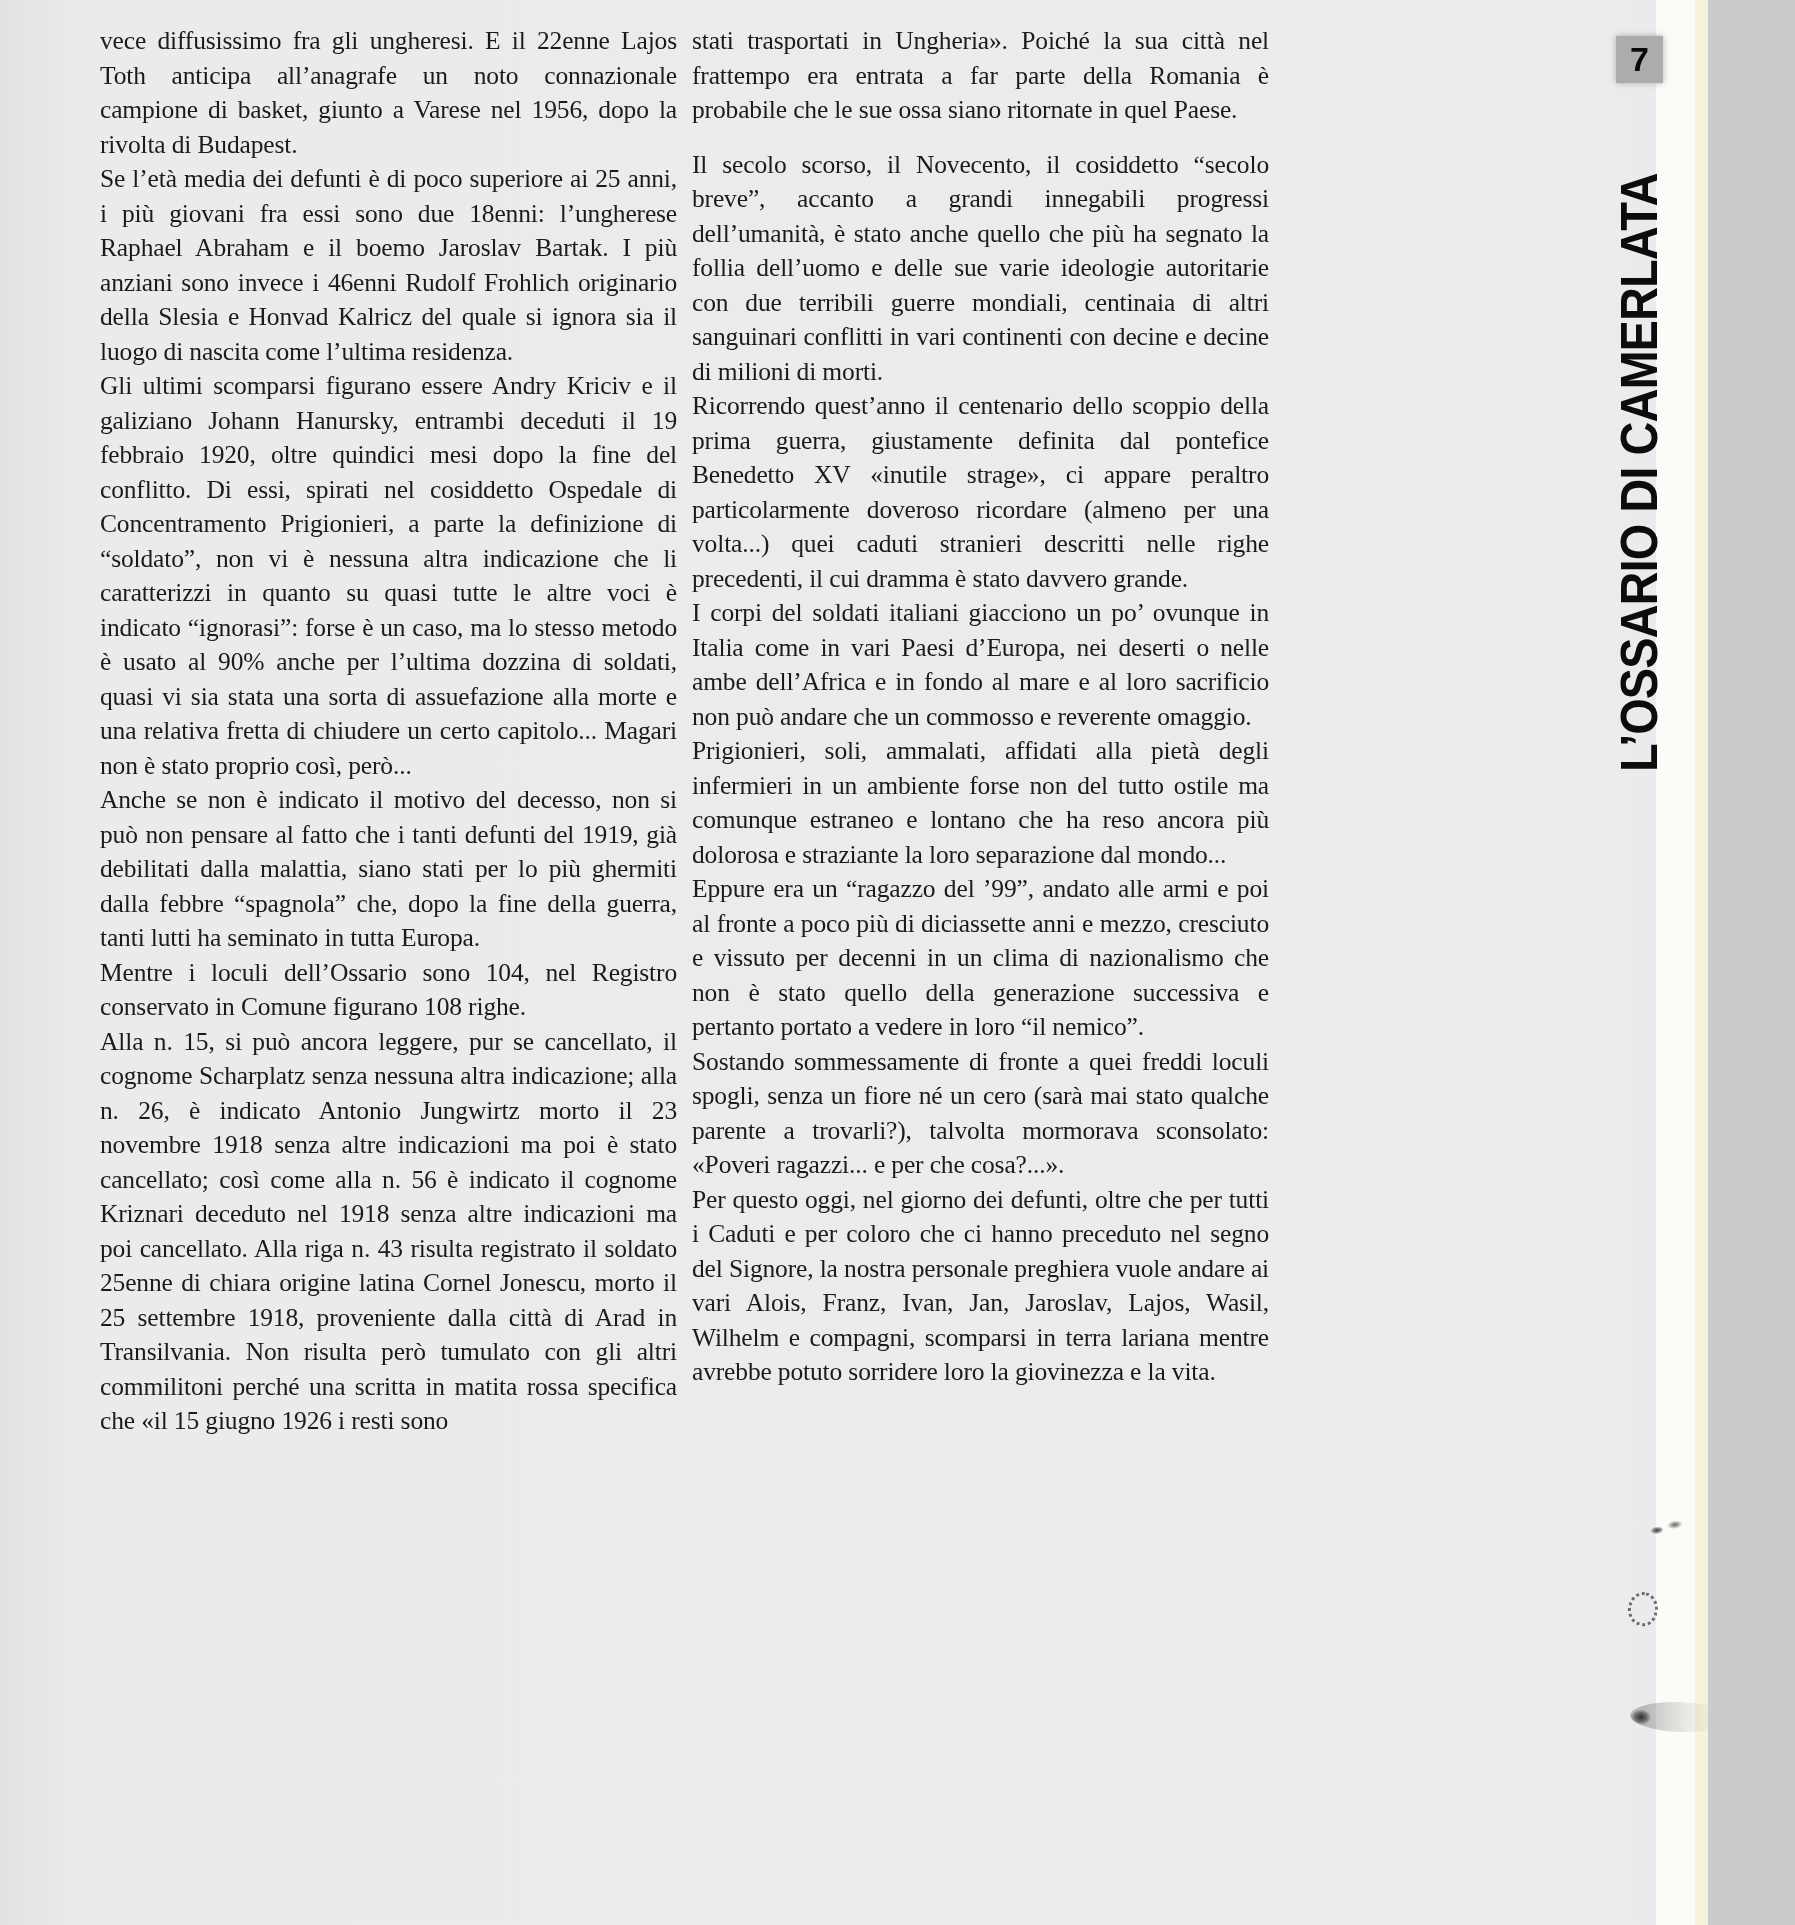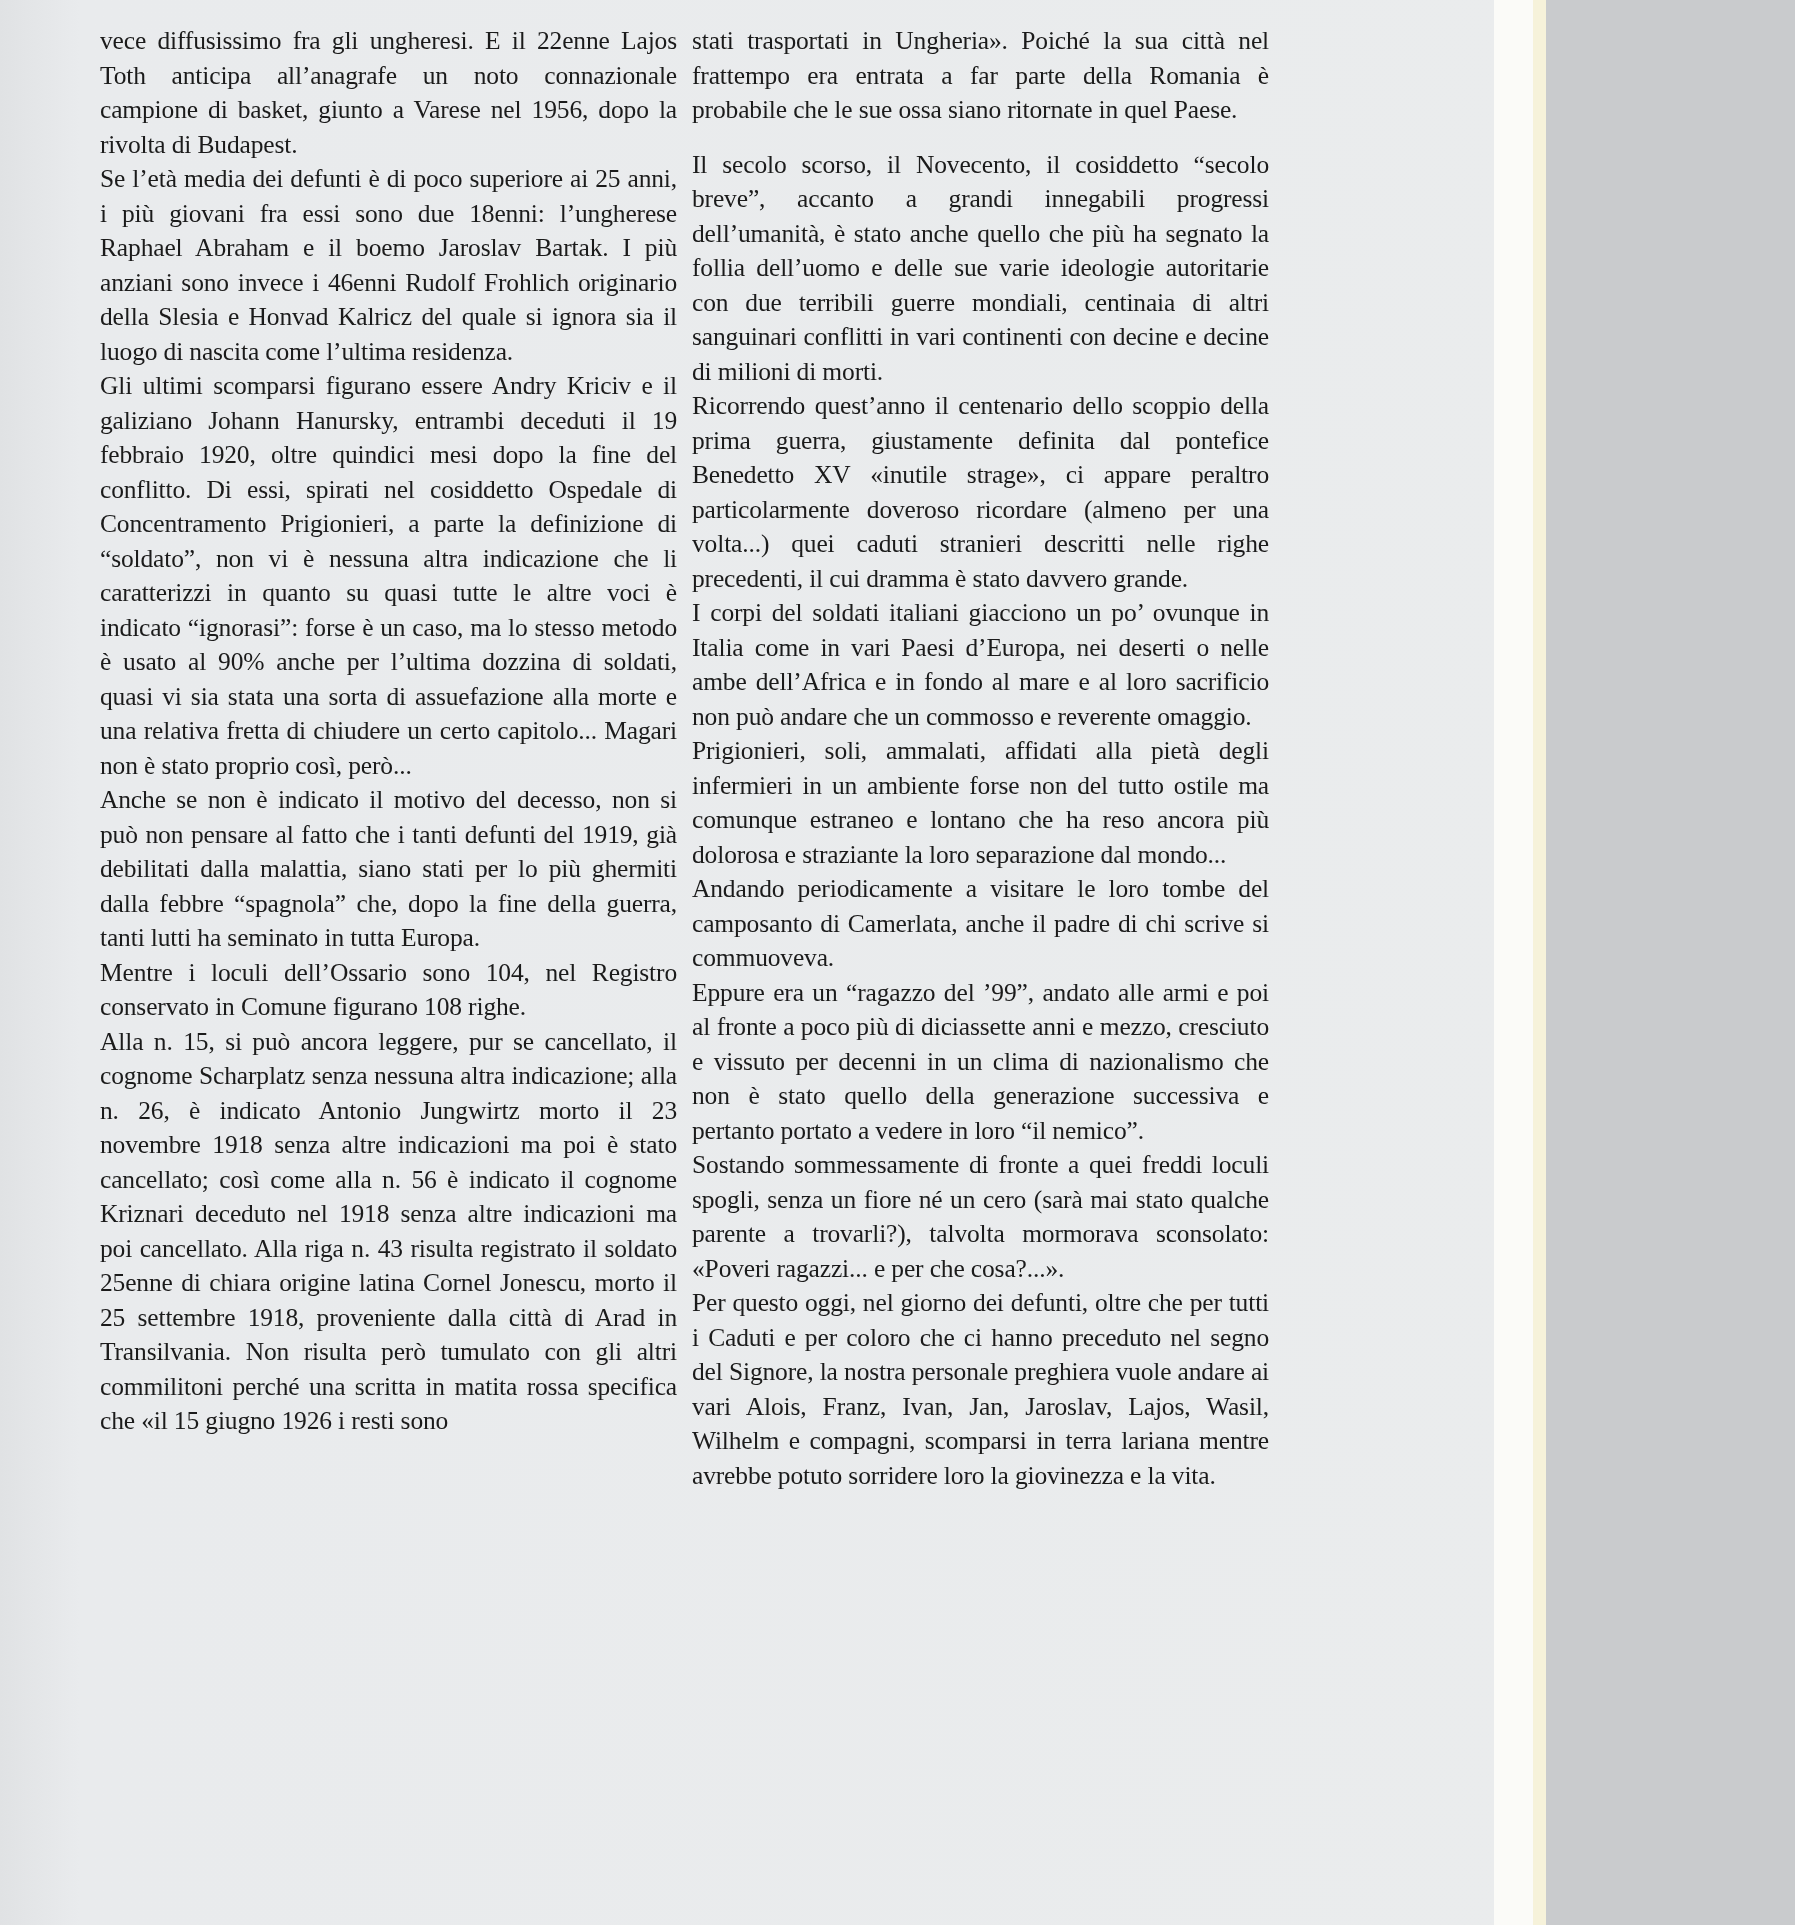--- a/index.html
+++ b/index.html
@@ -1,18 +1,18 @@
 <!DOCTYPE html>
 <html lang="it"><head>
 <meta charset="utf-8">
 <style>
   html,body { margin:0; padding:0; background:#c9cbcd; }
   .page {
     position:relative;
-    width:1546px; height:1925px;
+    width:1708px; height:1925px;
     background:linear-gradient(90deg,#e0e2e4 0px,#e9ebed 80px,#eaeced 1600px,#e7e9ea 1745px);
     overflow:hidden;
     font-family:"Liberation Serif", serif;
     color:#1b1b1b;
   }
   .white-band {
     position:absolute; top:0; right:0; width:52px; height:100%;
     background:#fbfbf8;
   }
   .cream-edge {
@@ -85,21 +85,20 @@
     <p>Mentre i loculi dell’Ossario sono 104, nel Registro conservato in Comune figurano 108 righe.</p>
     <p>Alla n. 15, si può ancora leggere, pur se cancellato, il cognome Scharplatz senza nessuna altra indicazione; alla n. 26, è indicato Antonio Jungwirtz morto il 23 novembre 1918 senza altre indicazioni ma poi è stato cancellato; così come alla n. 56 è indicato il cognome Kriznari deceduto nel 1918 senza altre indicazioni ma poi cancellato. Alla riga n. 43 risulta registrato il soldato 25enne di chiara origine latina Cornel Jonescu, morto il 25 settembre 1918, proveniente dalla città di Arad in Transilvania. Non risulta però tumulato con gli altri commilitoni perché una scritta in matita rossa specifica che «il 15 giugno 1926 i resti sono</p>
   </div>
 
   <div class="column col-right">
     <p>stati trasportati in Ungheria». Poiché la sua città nel frattempo era entrata a far parte della Romania è probabile che le sue ossa siano ritornate in quel Paese.</p>
     <p class="gap-before">Il secolo scorso, il Novecento, il cosiddetto “secolo breve”, accanto a grandi innegabili progressi dell’umanità, è stato anche quello che più ha segnato la follia dell’uomo e delle sue varie ideologie autoritarie con due terribili guerre mondiali, centinaia di altri sanguinari conflitti in vari continenti con decine e decine di milioni di morti.</p>
     <p>Ricorrendo quest’anno il centenario dello scoppio della prima guerra, giustamente definita dal pontefice Benedetto XV «inutile strage», ci appare peraltro particolarmente doveroso ricordare (almeno per una volta...) quei caduti stranieri descritti nelle righe precedenti, il cui dramma è stato davvero grande.</p>
     <p>I corpi del soldati italiani giacciono un po’ ovunque in Italia come in vari Paesi d’Europa, nei deserti o nelle ambe dell’Africa e in fondo al mare e al loro sacrificio non può andare che un commosso e reverente omaggio.</p>
     <p>Prigionieri, soli, ammalati, affidati alla pietà degli infermieri in un ambiente forse non del tutto ostile ma comunque estraneo e lontano che ha reso ancora più dolorosa e straziante la loro separazione dal mondo...</p>
-    <p>Andando periodicamente a visitare le loro tombe del camposanto di Camerlata, anche il padre di chi scrive si commuoveva.</p>
     <p>Eppure era un “ragazzo del ’99”, andato alle armi e poi al fronte a poco più di diciassette anni e mezzo, cresciuto e vissuto per decenni in un clima di nazionalismo che non è stato quello della generazione successiva e pertanto portato a vedere in loro “il nemico”.</p>
     <p>Sostando sommessamente di fronte a quei freddi loculi spogli, senza un fiore né un cero (sarà mai stato qualche parente a trovarli?), talvolta mormorava sconsolato: «Poveri ragazzi... e per che cosa?...».</p>
     <p>Per questo oggi, nel giorno dei defunti, oltre che per tutti i Caduti e per coloro che ci hanno preceduto nel segno del Signore, la nostra personale preghiera vuole andare ai vari Alois, Franz, Ivan, Jan, Jaroslav, Lajos, Wasil, Wilhelm e compagni, scomparsi in terra lariana mentre avrebbe potuto sorridere loro la giovinezza e la vita.</p>
   </div>
 
   <div class="page-number">
     <span>7</span>
   </div>
 
   <div class="sidebar-title">L’OSSARIO DI CAMERLATA</div>

